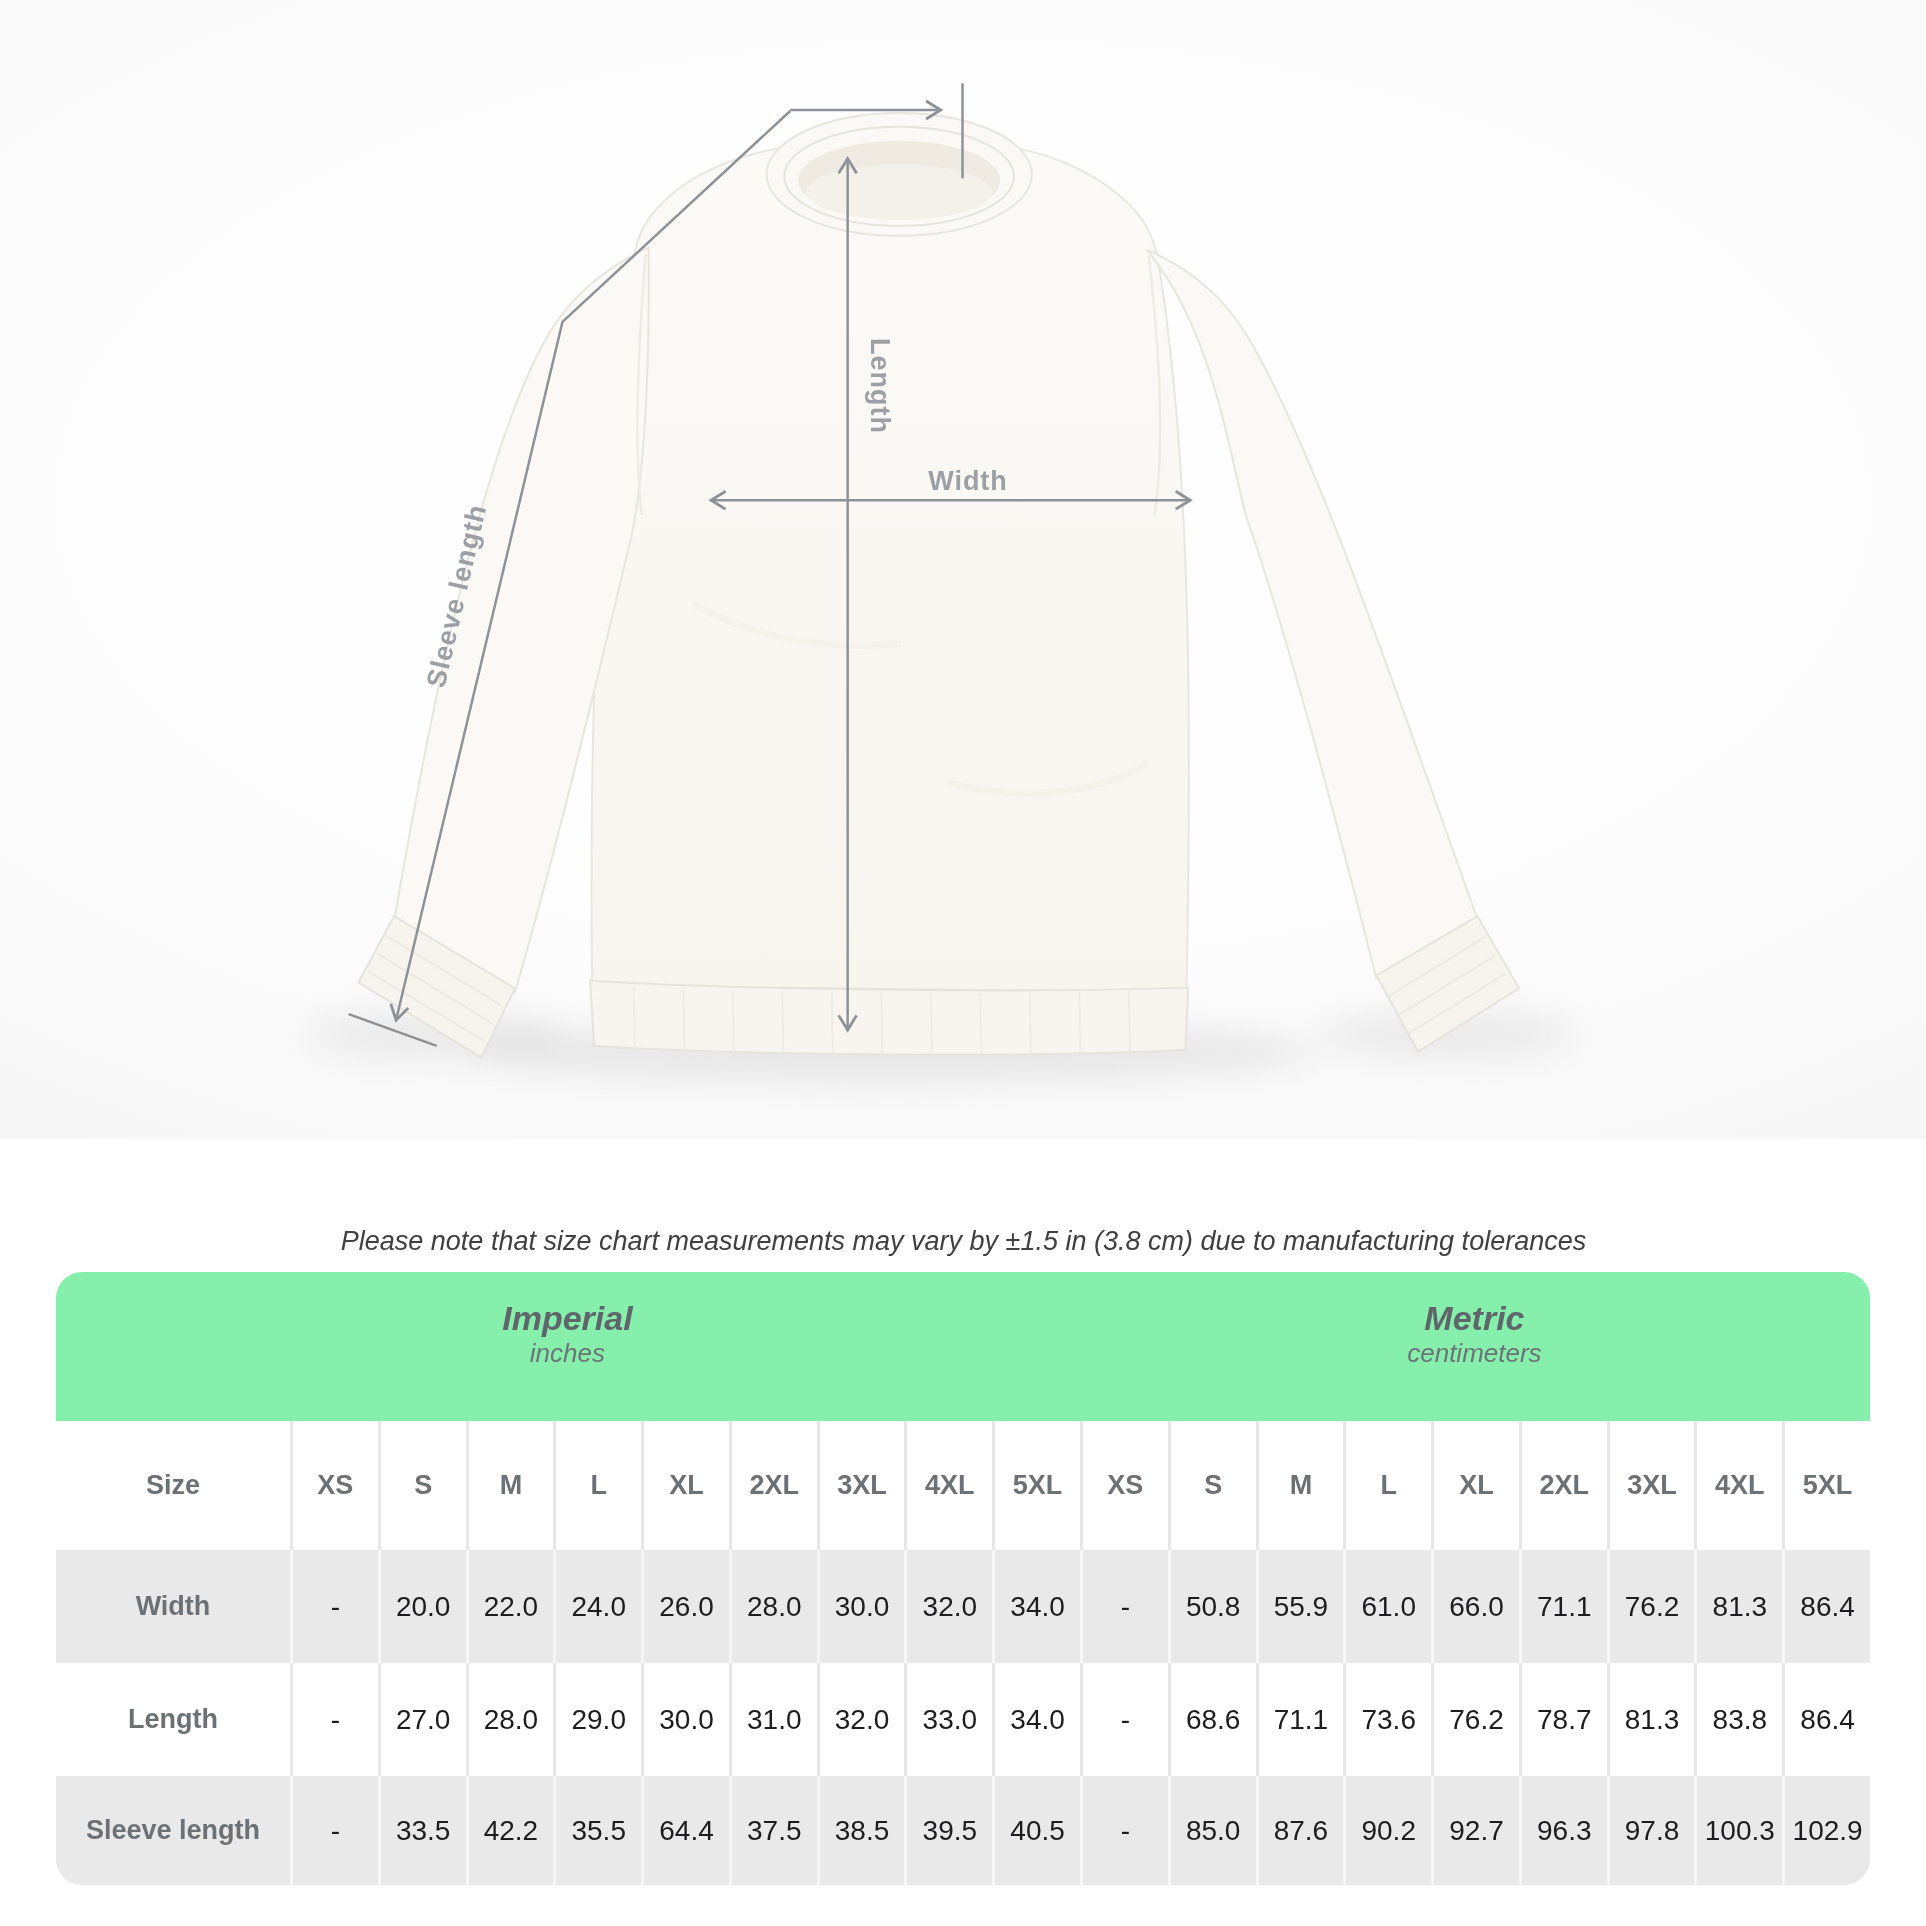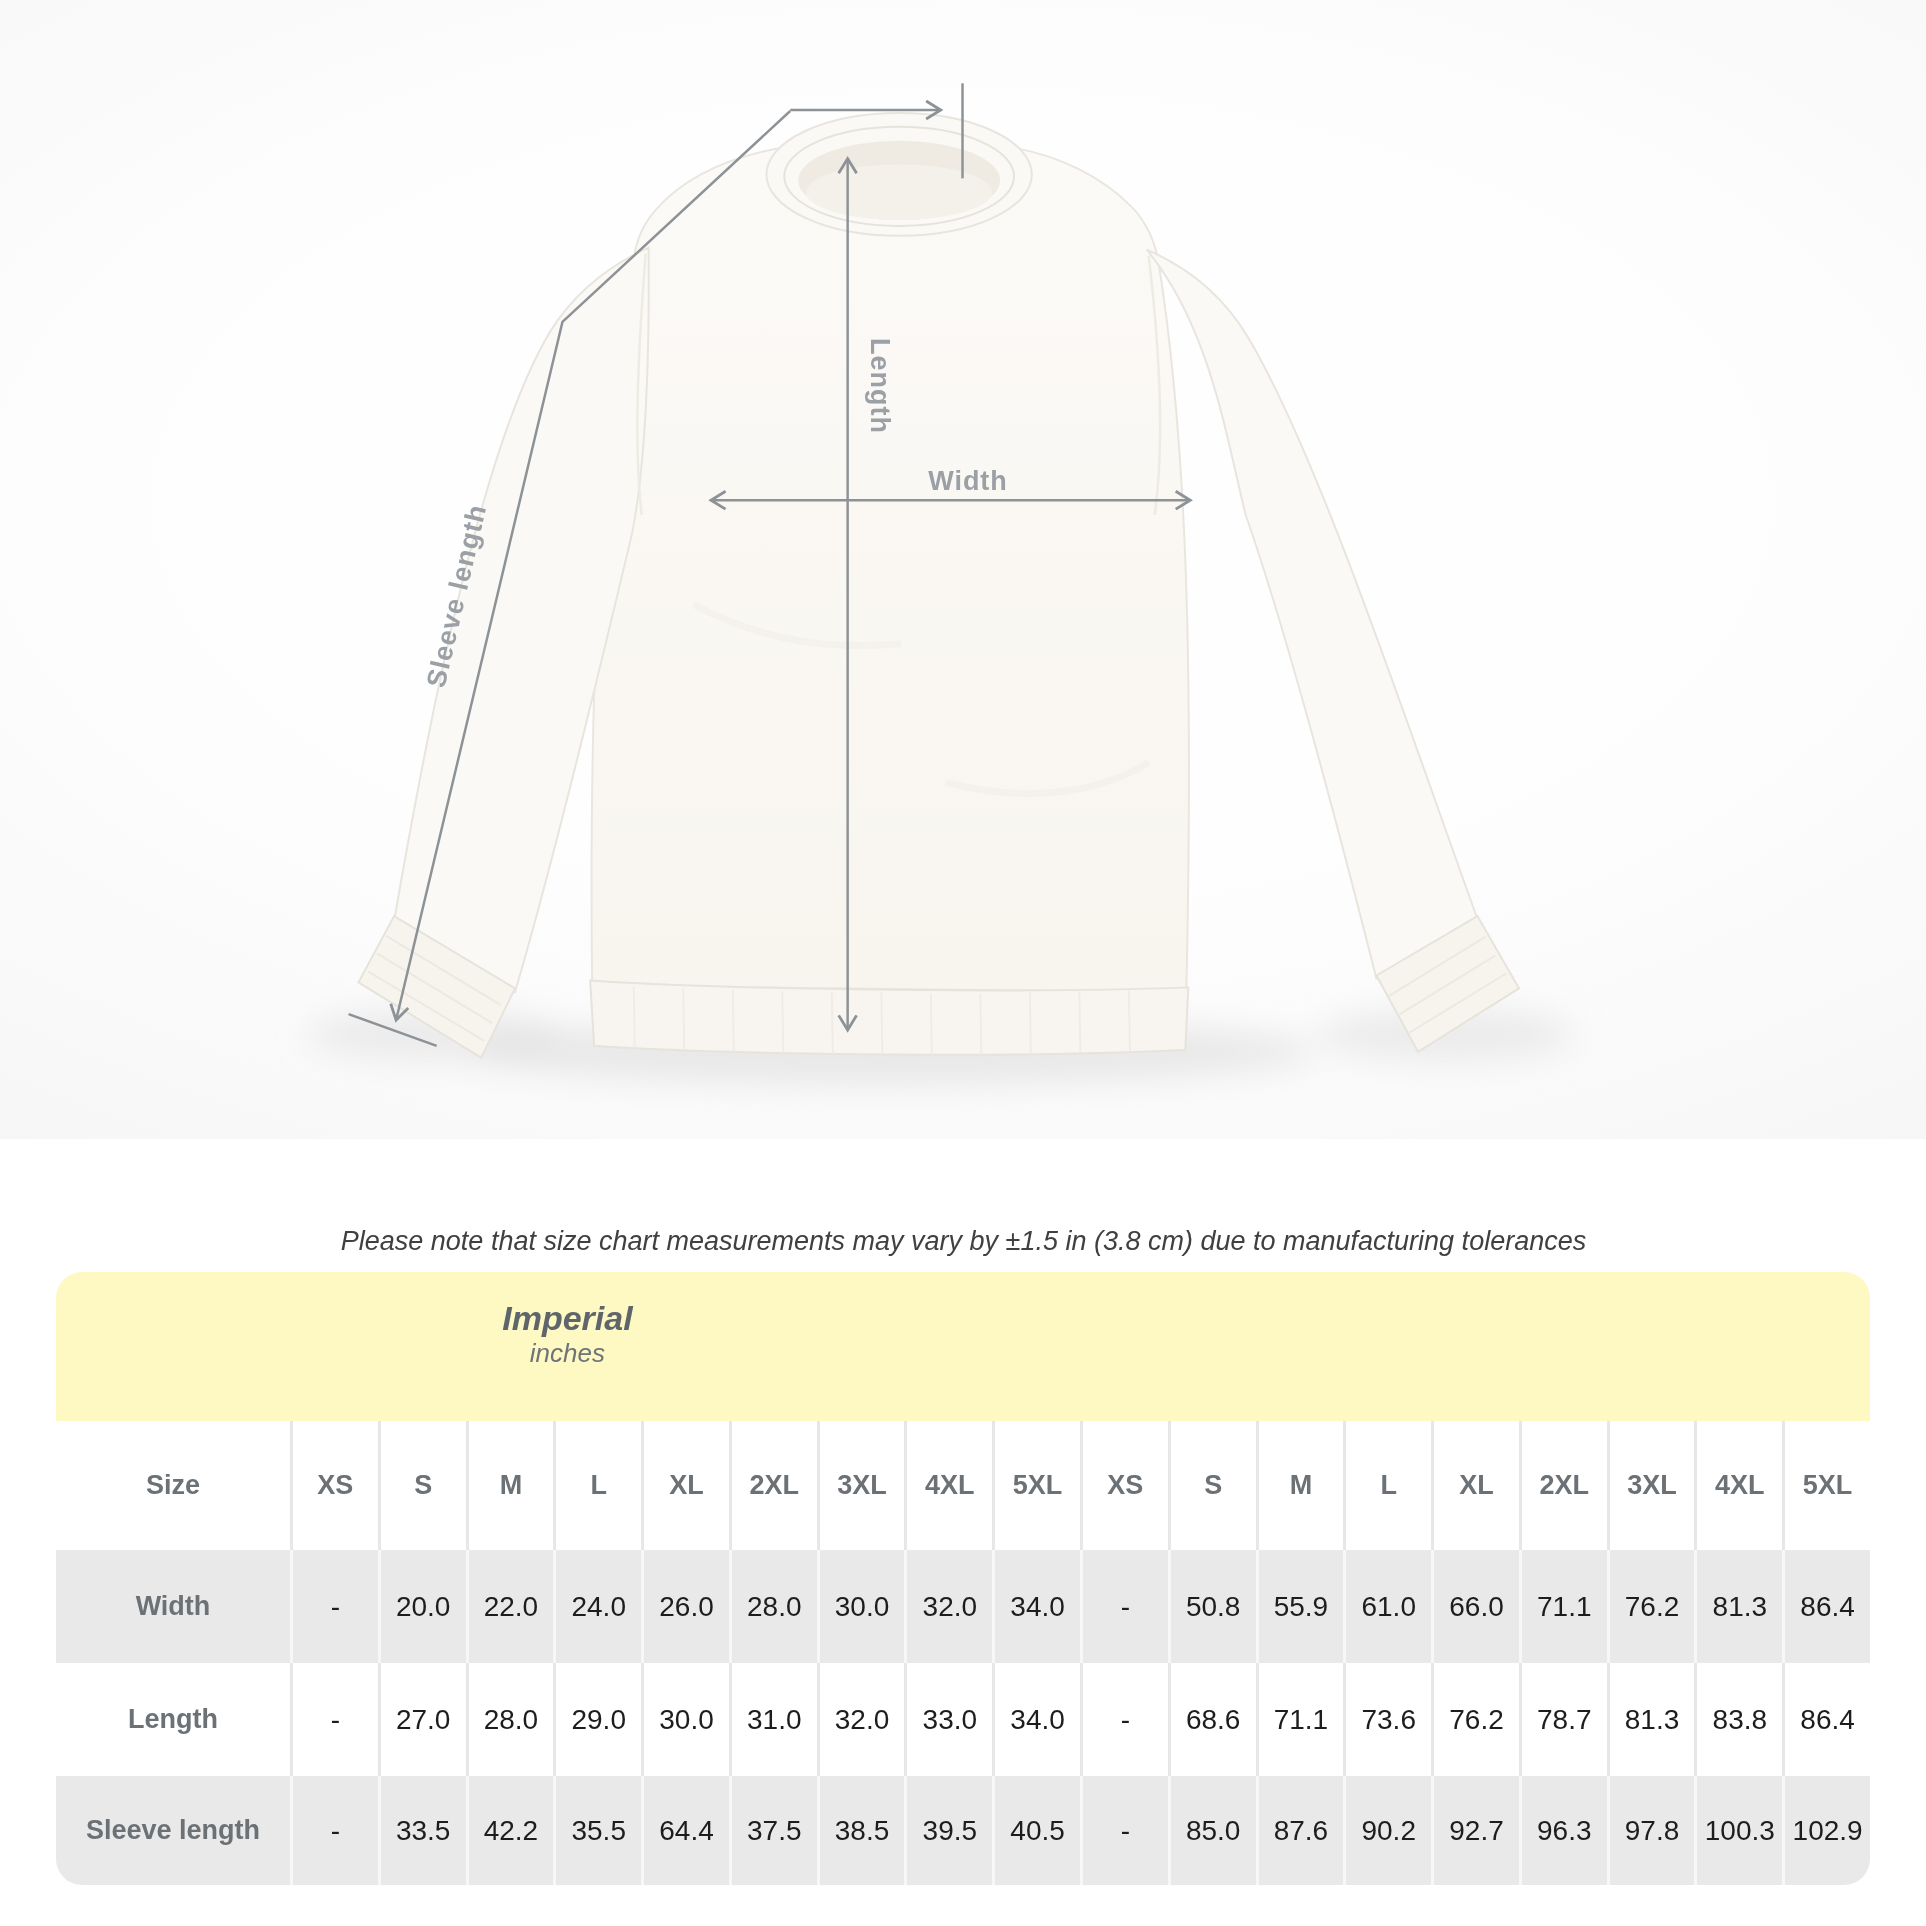--- a/index.html
+++ b/index.html
@@ -42,21 +42,21 @@
     text-align: center;
     font-style: italic; font-size: 27px; color: #404040;
   }
 
   
   .table {
     position: absolute; left: 56px; top: 1272px; width: 1814px;
   }
   .band {
     height: 149px;
-    background: #fef9c3;
+    background: #86efac;
     border-radius: 26px 26px 0 0;
     display: grid;
     grid-template-columns: 1033fr 799fr;
   }
   .group { display: flex; flex-direction: column; align-items: center; padding-top: 27px; }
   .g-label { font-size: 34px; font-weight: bold; font-style: italic; color: #5f666b; }
   .g-sub   { font-size: 26px; font-style: italic; color: #6d7479; }
 
   .trow, .sizes {
     display: grid;
@@ -185,20 +185,24 @@
     <div class="dim-label slv">Sleeve length</div>
   </div>
 
   <p class="subtitle">Please note that size chart measurements may vary by ±1.5 in (3.8 cm) due to manufacturing tolerances</p>
 
   <div class="table">
     <div class="band">
       <div class="group">
         <div class="g-label">Imperial</div>
         <div class="g-sub">inches</div>
+      </div>
+      <div class="group">
+        <div class="g-label">Metric</div>
+        <div class="g-sub">centimeters</div>
       </div>
     </div>
 
     <div class="sizes">
       <div class="cell corner">Size</div>
 
     <div class="cell colhead">XS</div>
         <div class="cell colhead">S</div>
         <div class="cell colhead">M</div>
         <div class="cell colhead">L</div>

